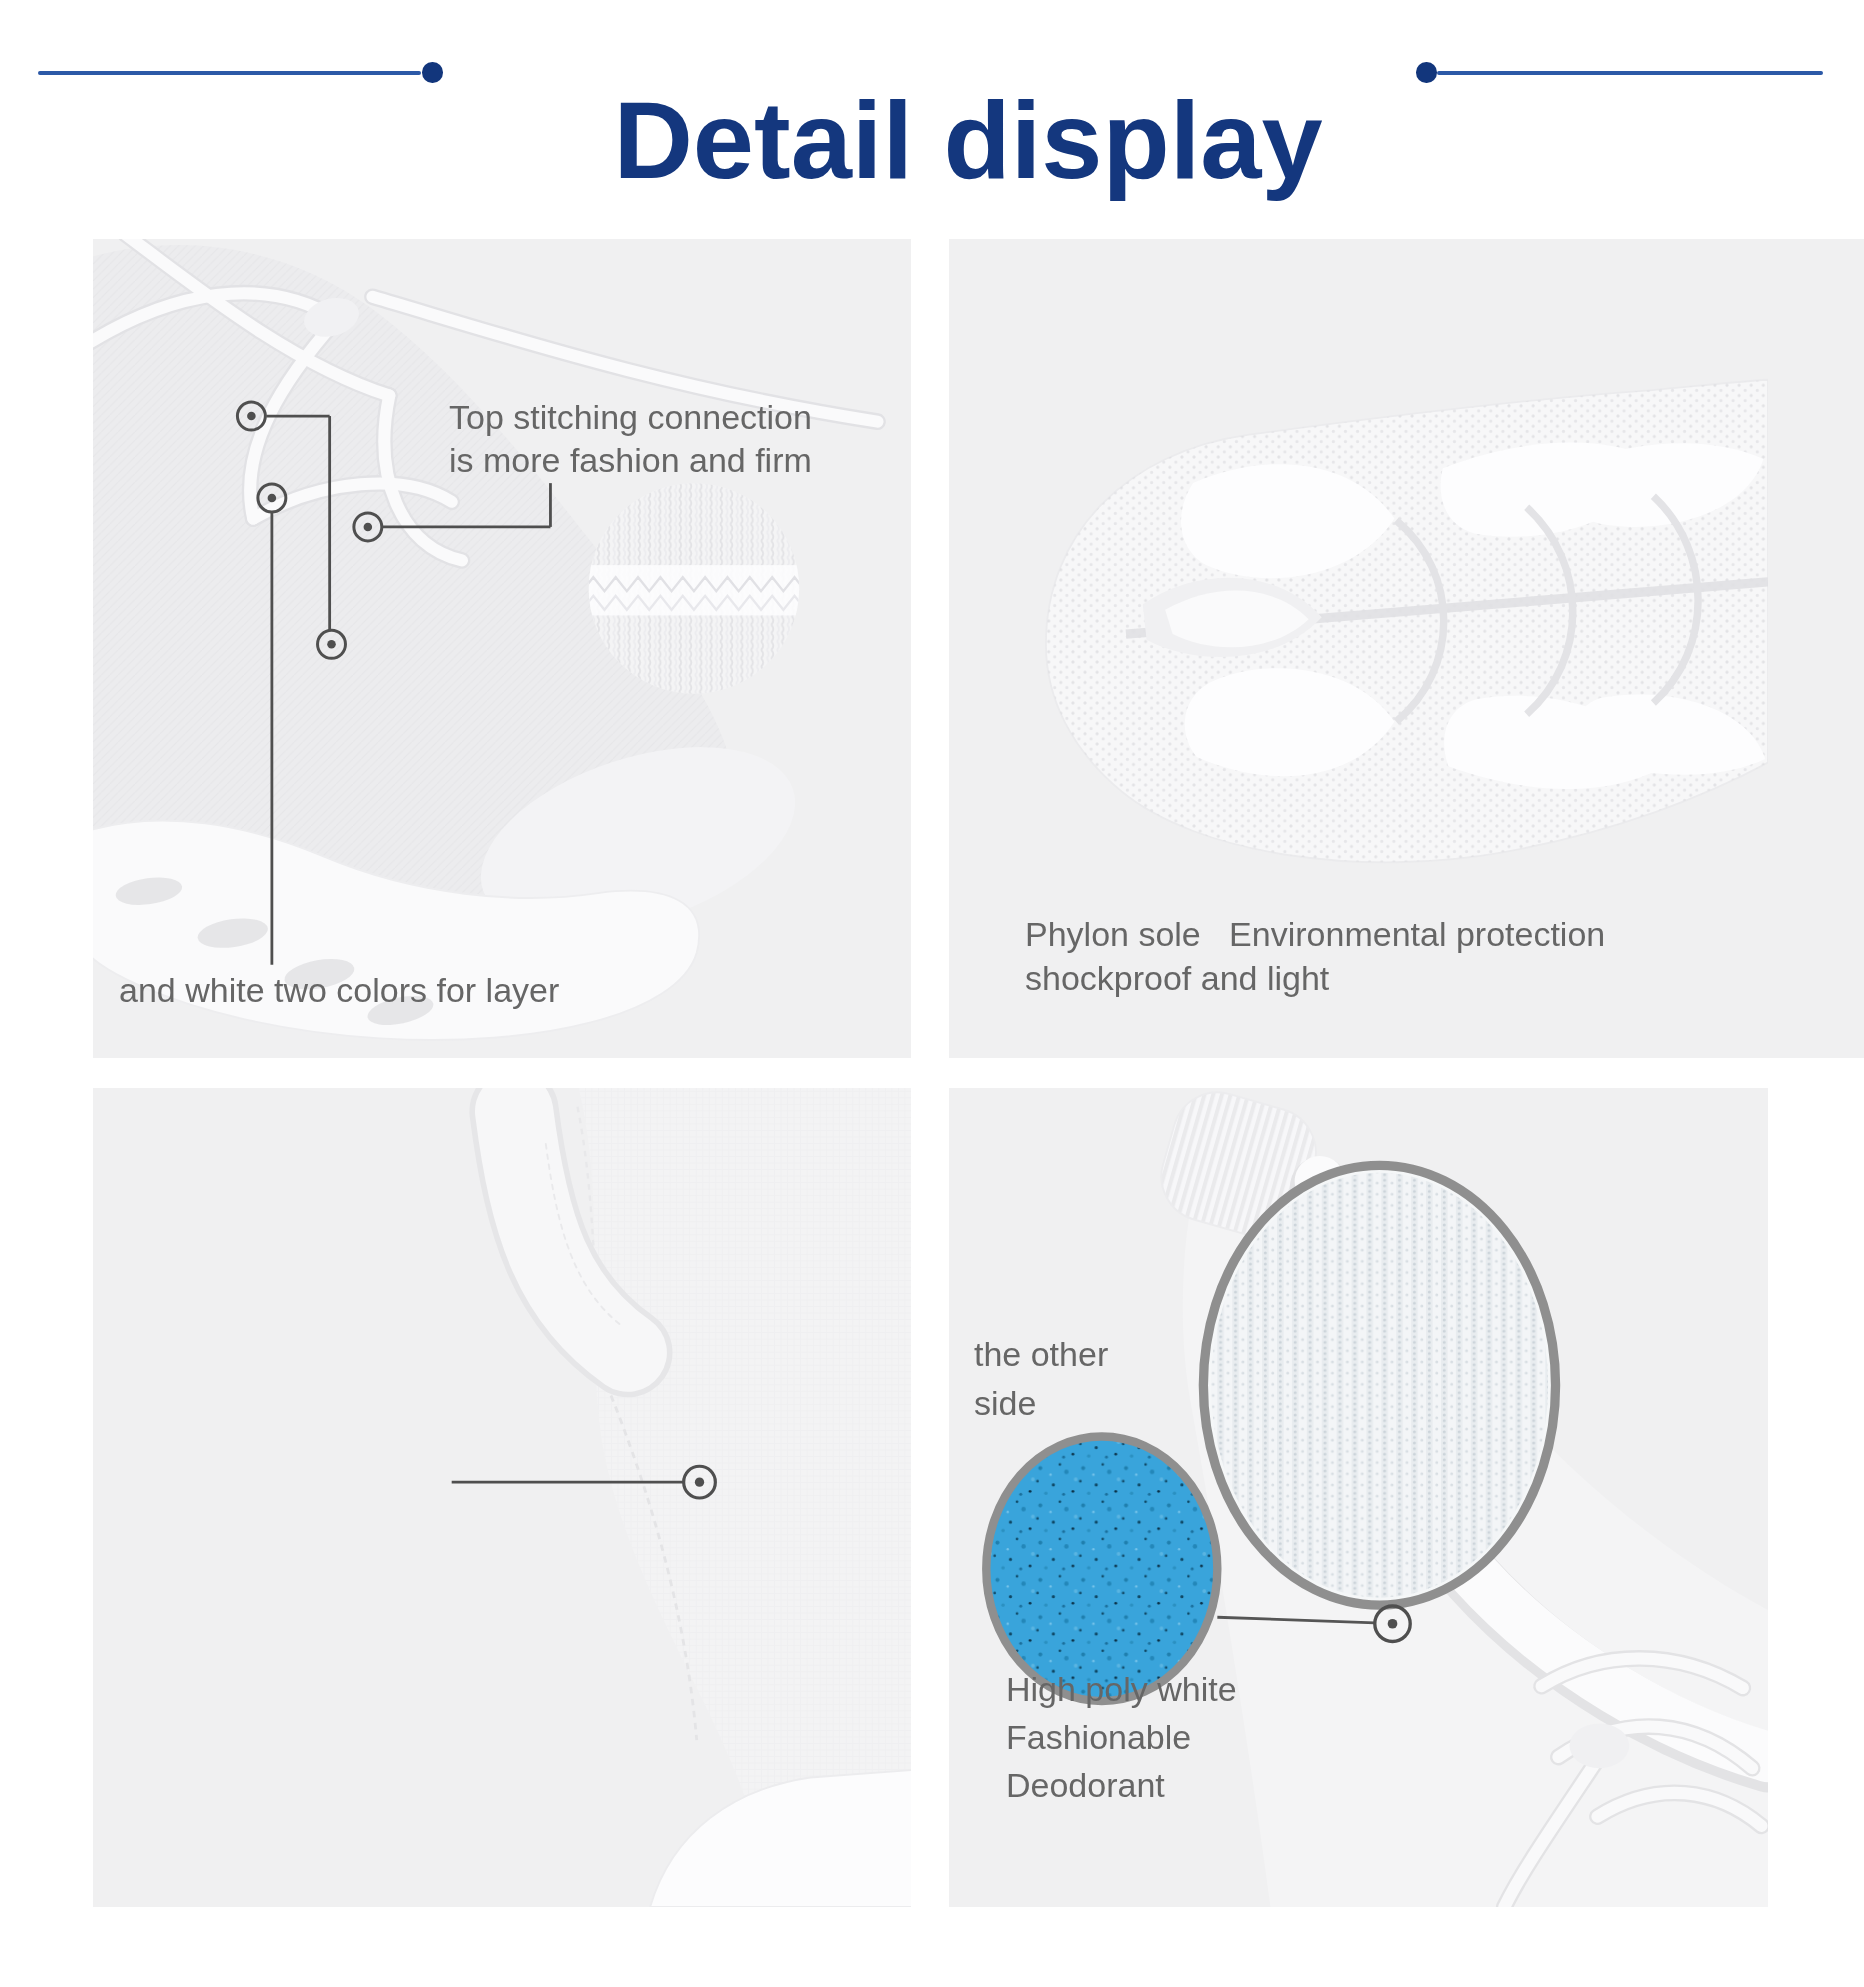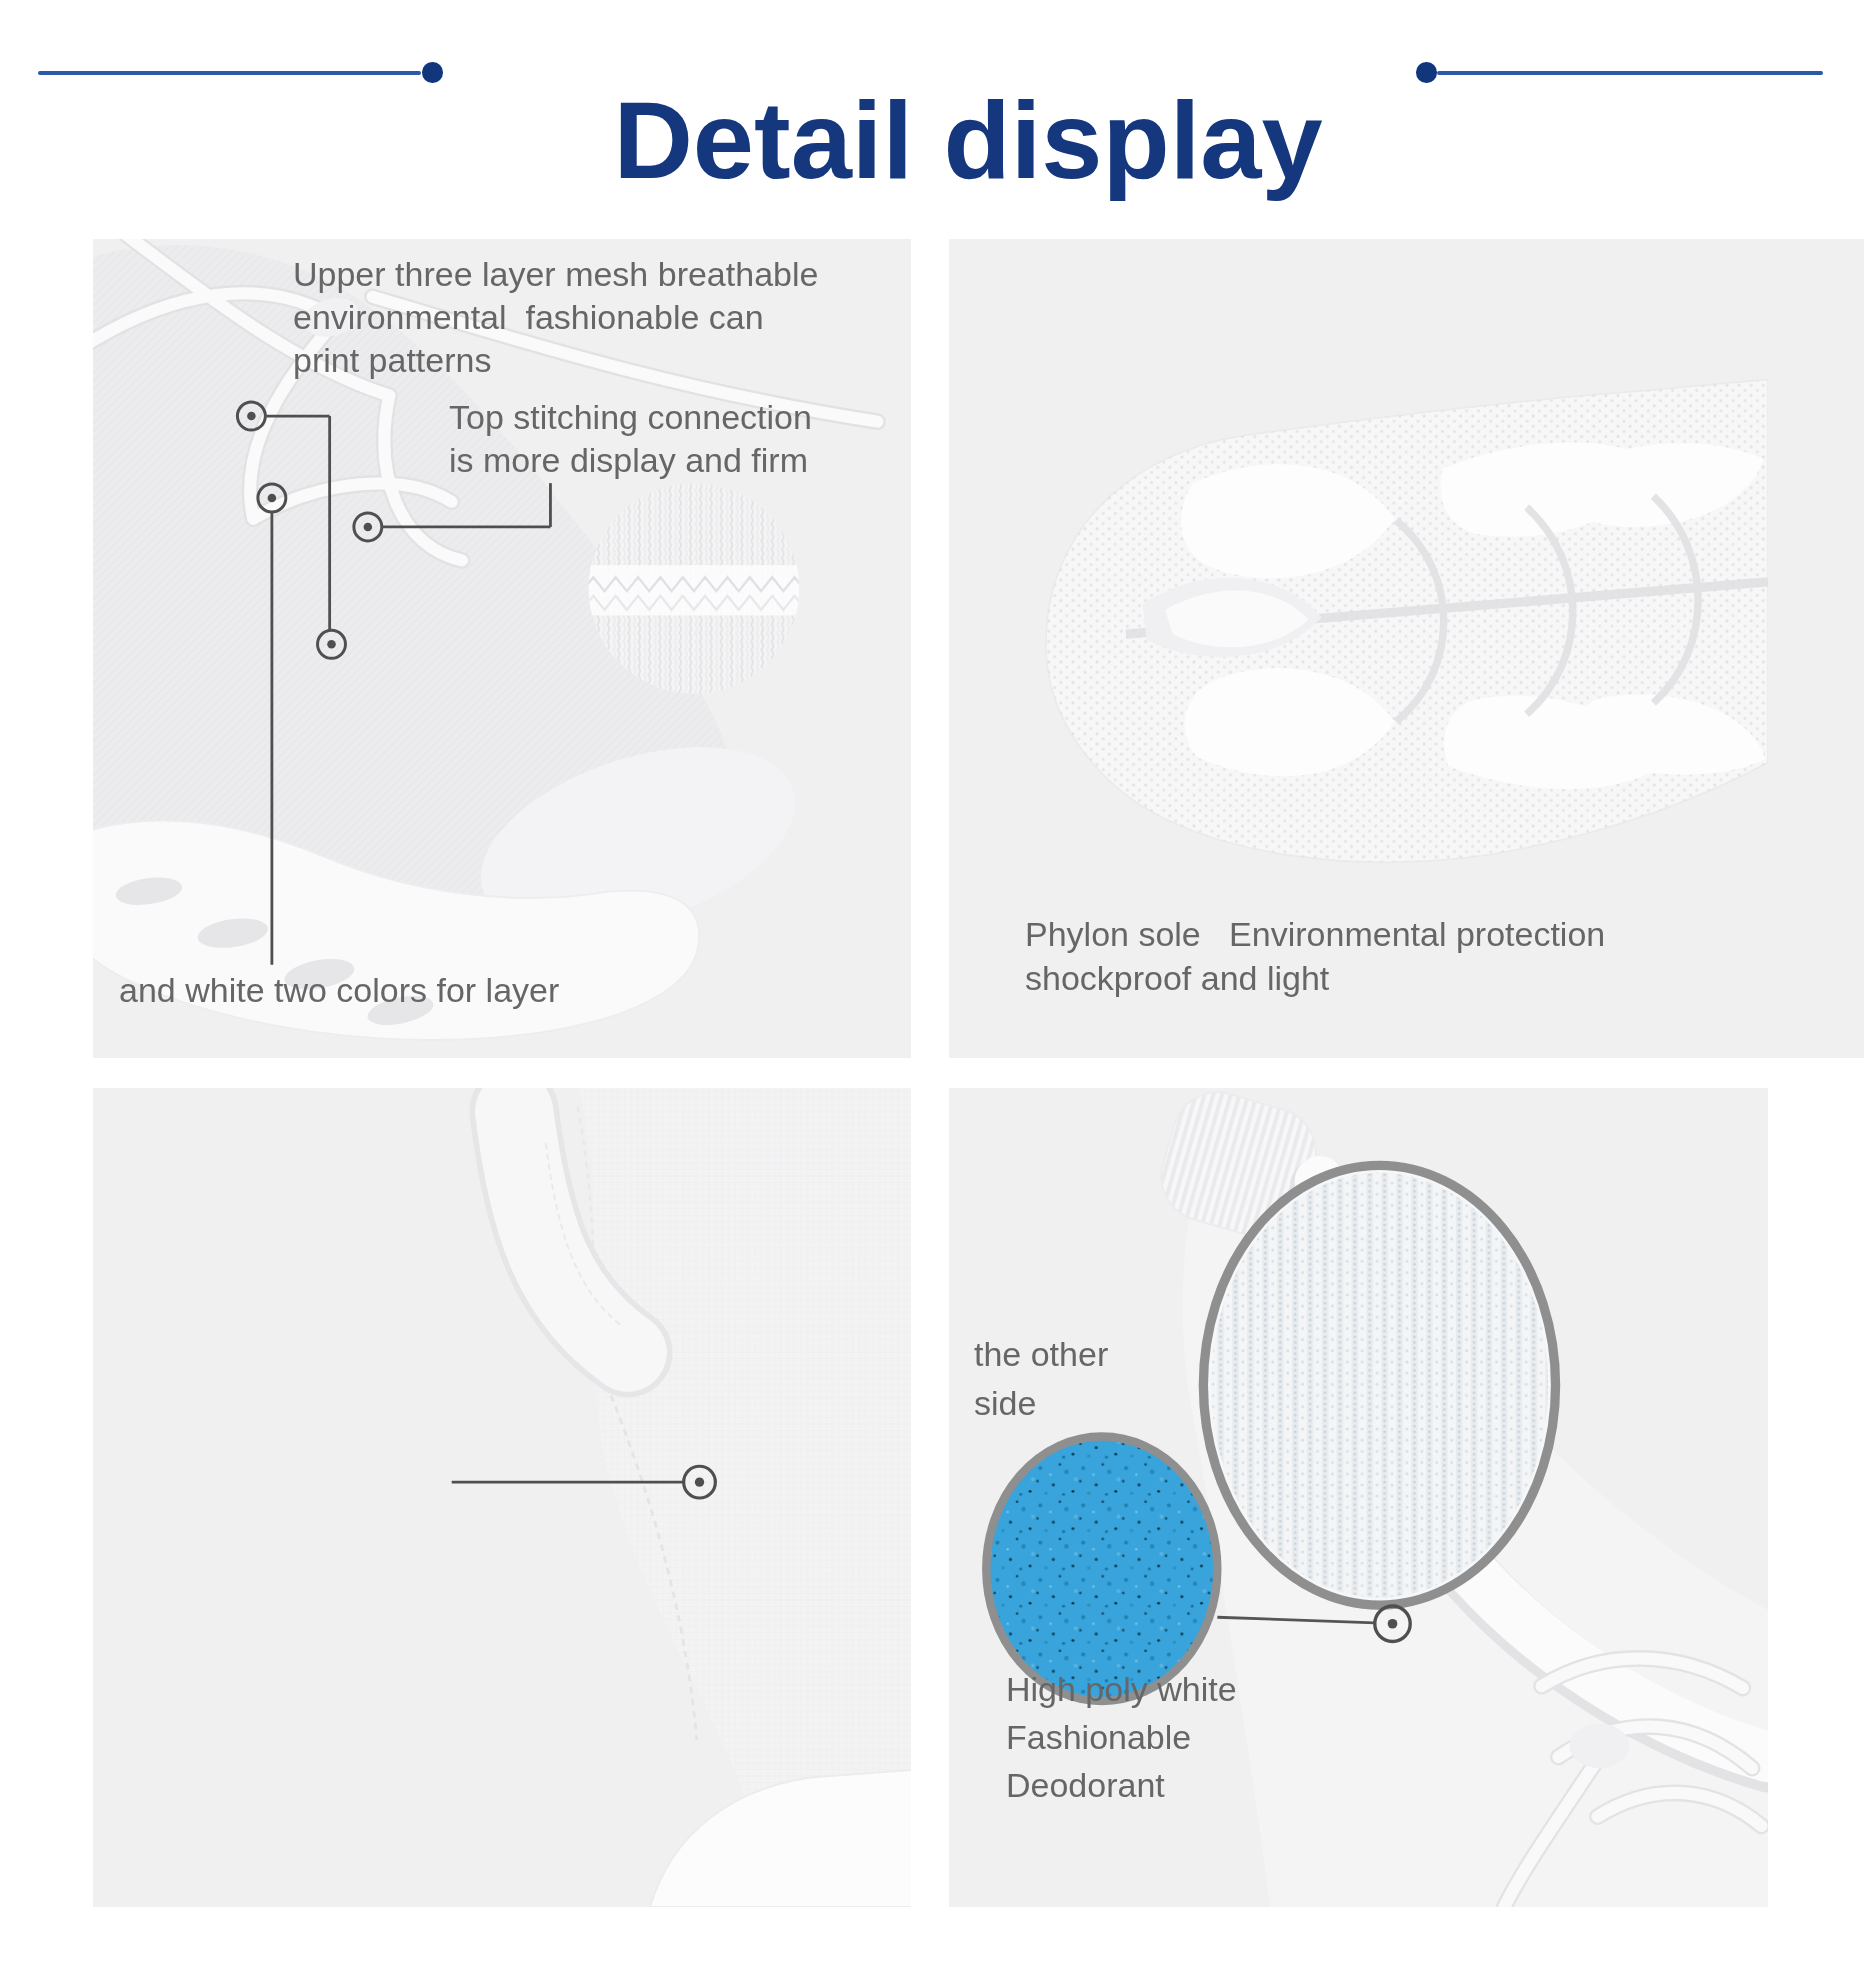--- a/index.html
+++ b/index.html
@@ -91,28 +91,23 @@
         <circle cx="170" cy="190" r="15" stroke-width="3.2"></circle>
           <circle cx="170" cy="190" r="4.6" fill="#4f4f4f" stroke="none"></circle>
         <circle cx="192" cy="278" r="15" stroke-width="3.2"></circle>
           <circle cx="192" cy="278" r="4.6" fill="#4f4f4f" stroke="none"></circle>
         <circle cx="295" cy="309" r="15" stroke-width="3.2"></circle>
           <circle cx="295" cy="309" r="4.6" fill="#4f4f4f" stroke="none"></circle>
         <circle cx="256" cy="435" r="15" stroke-width="3.2"></circle>
           <circle cx="256" cy="435" r="4.6" fill="#4f4f4f" stroke="none"></circle>
       </g>
     </svg>
-    <div class="ann" style="left:200px;top:14px;">
-      <div class="ln">Upper three layer mesh breathable</div>
-      <div class="ln">environmental  fashionable can</div>
-      <div class="ln">print patterns</div>
-    </div>
     <div class="ann" style="left:356px;top:157px;">
       <div class="ln">Top stitching connection</div>
-      <div class="ln">is more display and firm</div>
+      <div class="ln">is more fashion and firm</div>
     </div>
     <div class="ann" style="left:26px;top:730px;">
       <div class="ln">and white two colors for layer</div>
     </div>
   </div>
 
   <div class="panel" style="left:949px;top:239px;width:968px;height:819px;">
     <svg width="819" height="819" viewBox="0 0 879 879">
       <defs>
         <pattern id="p2dots" width="13" height="11" patternUnits="userSpaceOnUse">

